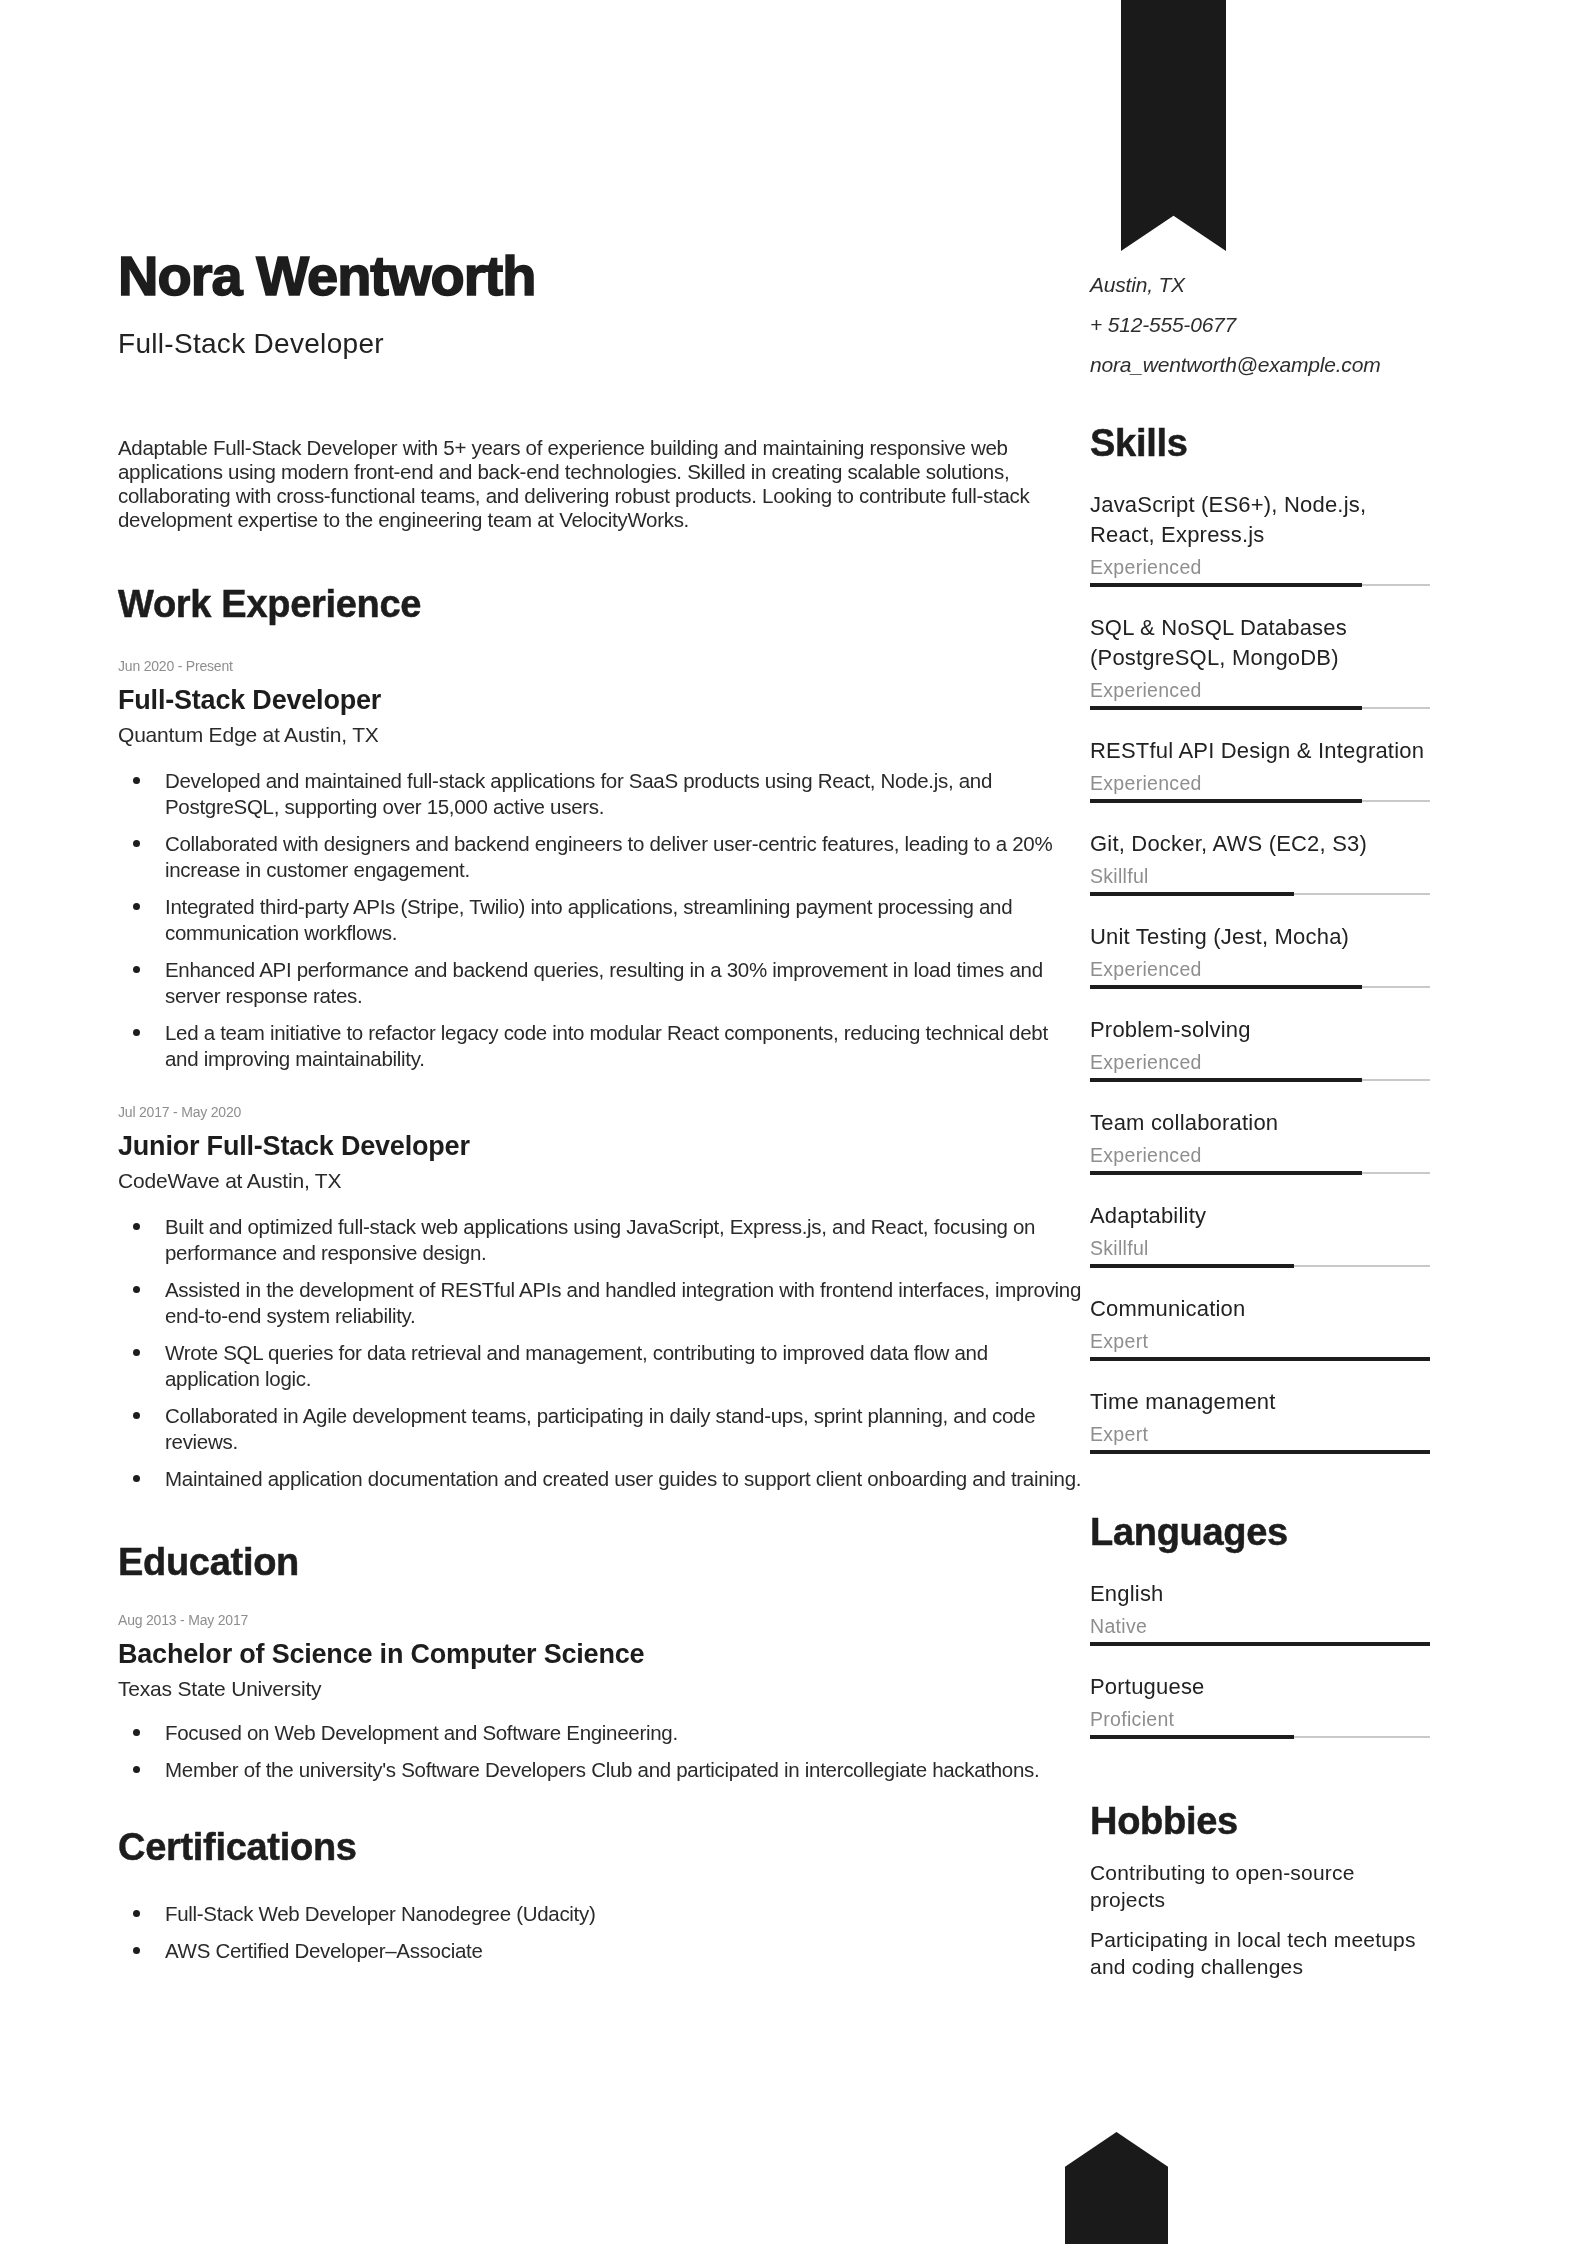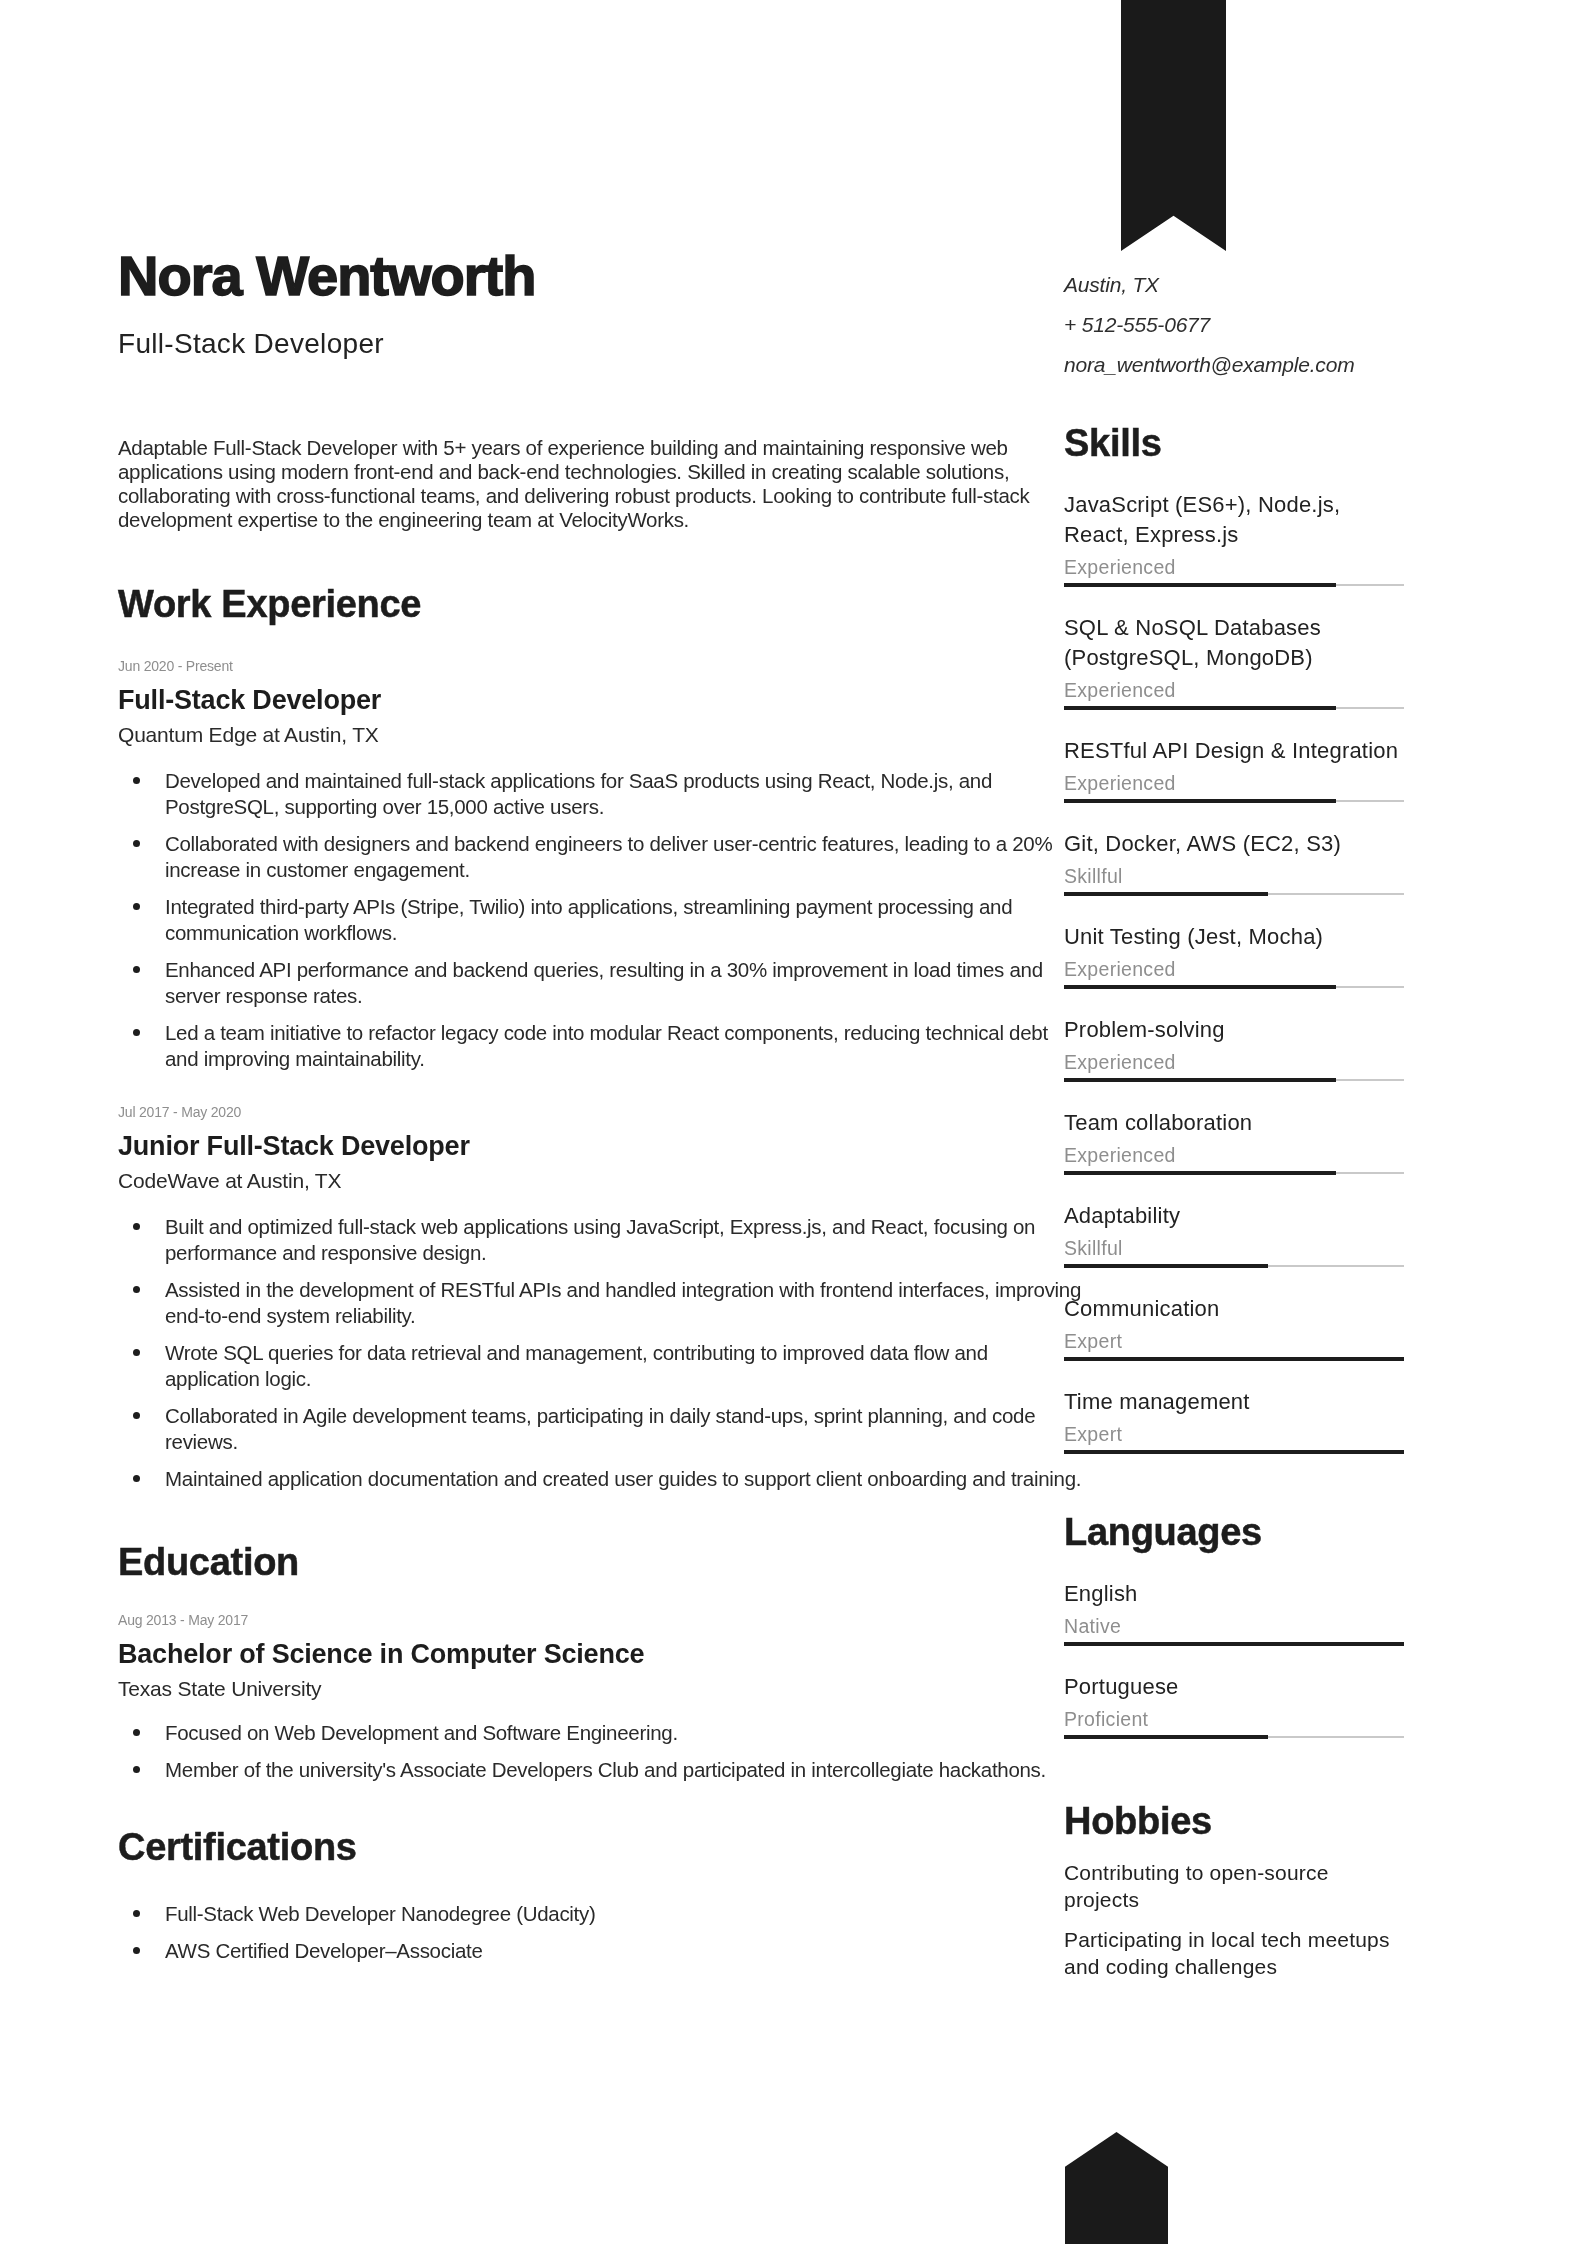--- a/index.html
+++ b/index.html
@@ -13,21 +13,21 @@
 
   
   .ribbon-top{position:absolute;left:1121px;top:0;width:105px;height:251px;
               background:var(--ribbon);
               clip-path:polygon(0 0,100% 0,100% 100%,50% 86%,0 100%)}
   .ribbon-bottom{position:absolute;left:1065px;top:2132px;width:103px;height:112px;
                  background:var(--ribbon);
                  clip-path:polygon(50% 0,100% 31%,100% 100%,0 100%,0 31%)}
 
   .main{position:absolute;left:118px;top:0;width:967px}
-  .sidebar{position:absolute;left:1064px;top:0;width:340px}
+  .sidebar{position:absolute;left:1090px;top:0;width:340px}
 
   h1{margin:240px 0 0;font-size:56px;line-height:72px;font-weight:700;
      letter-spacing:-1px;-webkit-text-stroke:1.6px currentColor}
   .subtitle{margin-top:16px;font-size:28px;line-height:32px;letter-spacing:.3px;color:#222}
 
   .summary{margin:76px 0 0;font-size:20.5px;line-height:24px;letter-spacing:-.3px;color:var(--body-ink)}
 
   h2{margin:50px 0 0;font-size:38px;line-height:44px;font-weight:700;
      -webkit-text-stroke:.5px currentColor;letter-spacing:-.3px}
   h2.edu{margin-top:48px}
@@ -121,21 +121,21 @@
 
     <h2 class="edu">Education</h2>
     <div class="edu-entry">
       <div class="dates">Aug 2013 - May 2017</div>
       <div class="jtitle">Bachelor of Science in Computer Science</div>
       <div class="company">Texas State University</div>
       <ul class="edu-list">
 
           <li>Focused on Web Development and Software Engineering.</li>
 
-          <li>Member of the university's Associate Developers Club and participated in intercollegiate hackathons.</li>
+          <li>Member of the university's Software Developers Club and participated in intercollegiate hackathons.</li>
 
       </ul>
     </div>
 
     <h2 class="cert">Certifications</h2>
     <ul class="cert-list">
 
         <li>Full-Stack Web Developer Nanodegree (Udacity)</li>
 
         <li>AWS Certified Developer–Associate</li>

